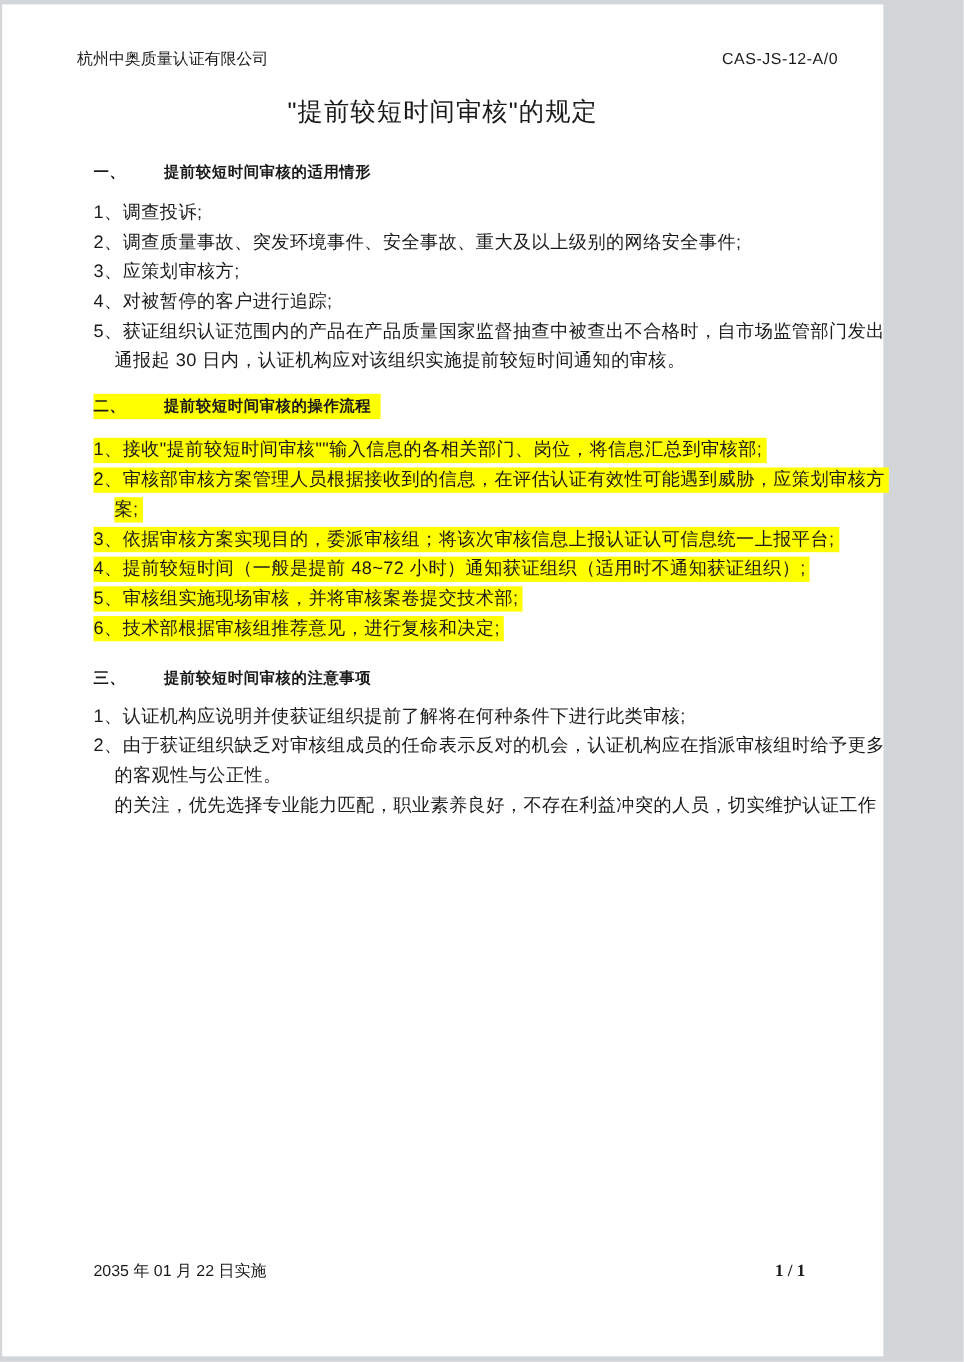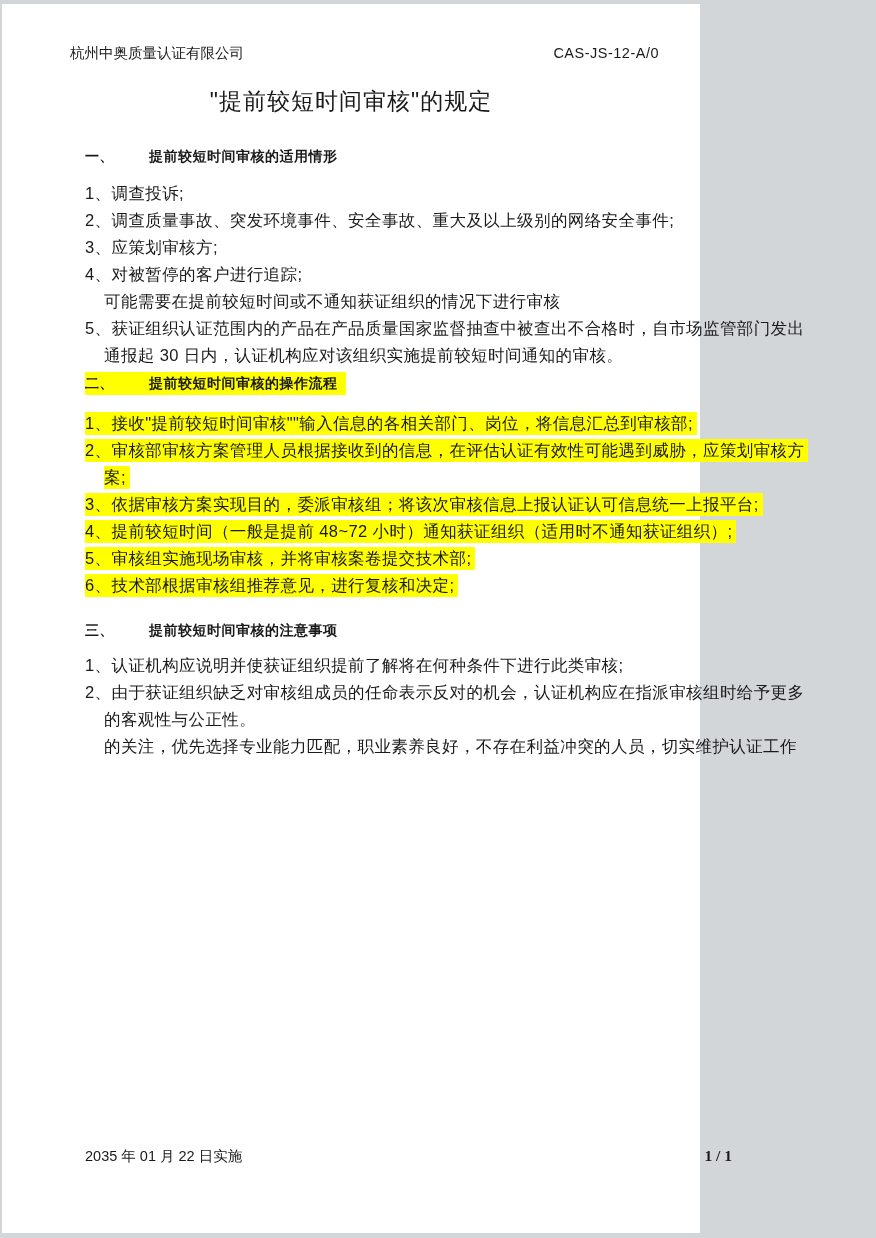--- a/index.html
+++ b/index.html
@@ -7,21 +7,21 @@
     width: 876px; height: 1238px;
     background: #d3d6d9;
     position: relative;
     font-family: "Liberation Sans", sans-serif;
     color: #1a1a1a;
     overflow: hidden;
   }
   .page {
     position: absolute;
     left: 2px; top: 4px;
-    width: 698px; height: 1229px;
+    width: 801px; height: 1229px;
     background: #ffffff;
   }
   .doc-header {
     position: absolute;
     top: 40px; left: 68px; right: 41px;
     display: flex;
     justify-content: space-between;
     align-items: baseline;
     font-size: 14.5px;
   }
@@ -40,21 +40,21 @@
     top: 138px; left: 83px;
     width: 757px;
   }
   h2.sec-h {
     font-size: 14px;
     font-weight: 700;
     line-height: 28px;
     margin: 0 0 10px 0;
     letter-spacing: 0.5px;
   }
-  .sec2 h2.sec-h { margin-bottom: 13px; }
+  .sec2 h2.sec-h { margin-top: 13px; margin-bottom: 13px; }
   .sec3 h2.sec-h { margin-top: 17px; margin-bottom: 8px; }
   .secnum { display: inline-block; width: 64px; }
   .h2w.hl { background: #ffff00; padding: 3px 8px 4px 0; }
   .bl { line-height: 27px; min-height: 27px; font-size: 16.5px; letter-spacing: 0.4px; }
   .bl .lw { padding: 1px 0 2px 0; }
   .bl .lw.hl { background: #ffff00; padding: 2px 4px 3px 0; }
   .cont { padding-left: 19px; }
   .lab { }
   .doc-footer {
     position: absolute;
@@ -84,21 +84,20 @@
   <h1 class="doc-title">"提前较短时间审核"的规定</h1>
 
   <div class="content">
 
     <section class="sec1">
       <h2 class="sec-h"><span class="h2w"><span class="secnum">一、</span><span>提前较短时间审核的适用情形</span></span></h2>
       <div class="bl"><span class="lw"><span class="lab">1、</span><span>调查投诉;</span></span></div>
       <div class="bl"><span class="lw"><span class="lab">2、</span><span>调查质量事故、突发环境事件、安全事故、重大及以上级别的网络安全事件;</span></span></div>
       <div class="bl"><span class="lw"><span class="lab">3、</span><span>应策划审核方;</span></span></div>
       <div class="bl"><span class="lw"><span class="lab">4、</span><span>对被暂停的客户进行追踪;</span></span></div>
-      <div class="bl cont"><span class="lw"><span>可能需要在提前较短时间或不通知获证组织的情况下进行审核</span></span></div>
       <div class="bl"><span class="lw"><span class="lab">5、</span><span>获证组织认证范围内的产品在产品质量国家监督抽查中被查出不合格时，自市场监管部门发出</span></span></div>
       <div class="bl cont"><span class="lw"><span>通报起 30 日内，认证机构应对该组织实施提前较短时间通知的审核。</span></span></div>
     </section>
 
     <section class="sec2">
       <h2 class="sec-h"><span class="h2w hl"><span class="secnum">二、</span><span>提前较短时间审核的操作流程</span></span></h2>
       <div class="bl"><span class="lw hl"><span class="lab">1、</span><span>接收"提前较短时间审核""输入信息的各相关部门、岗位，将信息汇总到审核部;</span></span></div>
       <div class="bl"><span class="lw hl"><span class="lab">2、</span><span>审核部审核方案管理人员根据接收到的信息，在评估认证有效性可能遇到威胁，应策划审核方</span></span></div>
       <div class="bl cont"><span class="lw hl"><span>案;</span></span></div>
       <div class="bl"><span class="lw hl"><span class="lab">3、</span><span>依据审核方案实现目的，委派审核组；将该次审核信息上报认证认可信息统一上报平台;</span></span></div>

